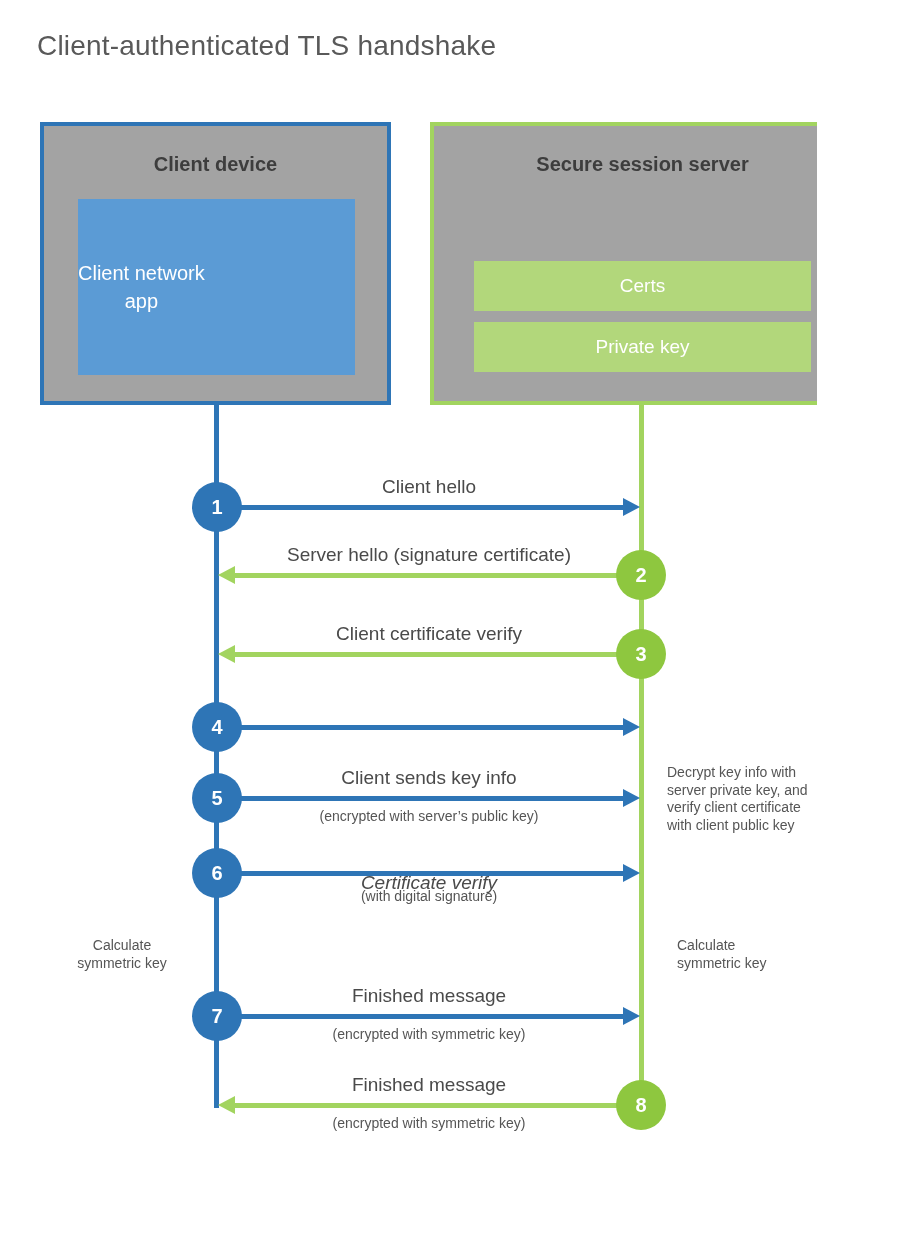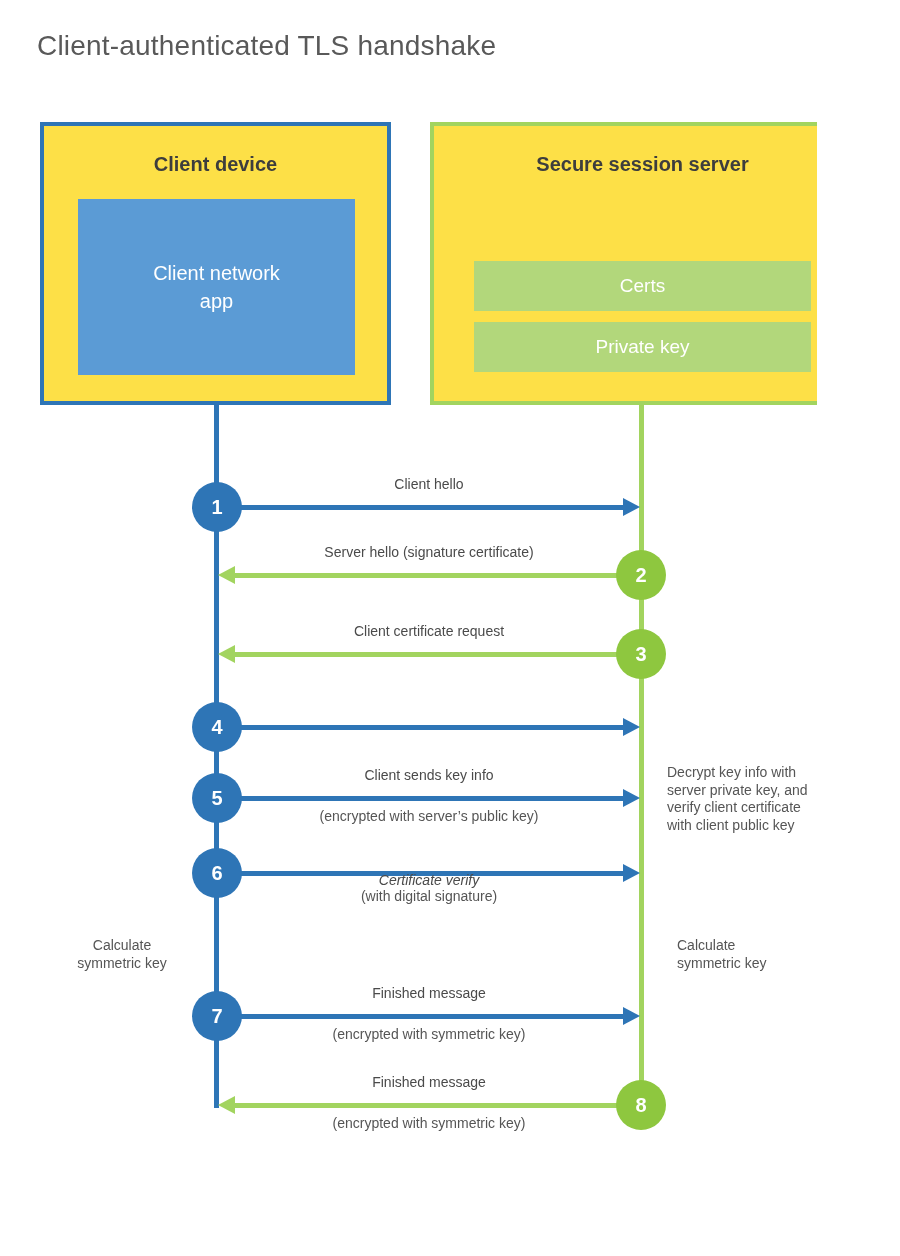--- a/index.html
+++ b/index.html
@@ -5,38 +5,38 @@
   :root{
     --blue:#2e75b6; --blue-fill:#5b9bd5;
     --green:#a2d45f; --green-circle:#8ec73f; --green-fill:#b2d77b;
     --title-gray:#595959; --heading:#3d3d3d; --label:#4a4a4a; --sub:#555555;
   }
   *{margin:0;padding:0;box-sizing:border-box;}
   body{background:#fff;font-family:"Liberation Sans","DejaVu Sans",sans-serif;}
   .stage{position:relative;width:817px;height:1256px;background:#fff;overflow:hidden;}
   .page-title{position:absolute;left:37px;top:30px;font-size:28px;font-weight:300;color:var(--title-gray);letter-spacing:.2px;}
   
-  .entity-box{position:absolute;top:122px;height:283px;background:#fde047;}
+  .entity-box{position:absolute;top:122px;height:283px;background:#a3a3a3;}
   .entity-box.client{left:40px;width:351px;border:4px solid var(--blue);}
   .entity-box.server{left:430px;width:425px;border:4px solid var(--green);}
   .entity-title{position:absolute;left:0;top:27px;width:100%;text-align:center;font-size:20px;font-weight:bold;color:var(--heading);}
-  .app-box{position:absolute;left:34px;top:73px;width:277px;height:176px;background:var(--blue-fill);display:flex;align-items:center;justify-content:center;}
+  .app-box{position:absolute;left:34px;top:73px;width:277px;height:176px;background:var(--blue-fill);display:flex;align-items:center;justify-content:flex-start;}
   .app-label{color:#fff;font-size:20px;line-height:28px;text-align:center;white-space:pre-line;}
   .module-bar{position:absolute;left:40px;width:337px;height:50px;background:var(--green-fill);display:flex;align-items:center;justify-content:center;color:#fff;font-size:19px;}
   
   .lifeline{position:absolute;width:5px;}
   .lifeline.client{left:214px;top:405px;height:703px;background:var(--blue);}
   .lifeline.server{left:639px;top:405px;height:700px;background:var(--green);}
   
   .arrow-body{position:absolute;height:5px;}
   .arrow-head{position:absolute;width:0;height:0;border-top:9px solid transparent;border-bottom:9px solid transparent;}
   .step-circle{position:absolute;width:50px;height:50px;border-radius:50%;color:#fff;font-size:20px;font-weight:bold;display:flex;align-items:center;justify-content:center;z-index:3;}
   .step-circle.blue{background:var(--blue);}
   .step-circle.green{background:var(--green-circle);}
-  .step-label{position:absolute;left:179px;width:500px;text-align:center;font-size:14px;color:var(--label);}
+  .step-label{position:absolute;left:179px;width:500px;text-align:center;font-size:19px;color:var(--label);}
   .step-sublabel{position:absolute;left:179px;width:500px;text-align:center;font-size:14px;color:var(--sub);}
   .note{position:absolute;font-size:14px;line-height:17.5px;color:var(--sub);white-space:pre-line;}
 </style>
 </head>
 <body>
 
 <div class="stage">
 
   <div class="page-title">Client-authenticated TLS handshake</div>
 
@@ -61,21 +61,21 @@
     <div class="arrow-head" style="top: 498px; left: 623px; border-left: 17px solid var(--blue);"></div>
     <div class="step-circle blue" style="left: 192px; top: 482px; background: var(--blue);">1</div>
     <div class="step-label" style="top: 476px;">Client hello</div>
     <div class="arrow-body" style="top: 573px; background: var(--green); left: 235px; width: 404px;"></div>
     <div class="arrow-head" style="top: 566px; left: 218px; border-right: 17px solid var(--green);"></div>
     <div class="step-circle green" style="left: 616px; top: 550px; background: var(--green-circle);">2</div>
     <div class="step-label" style="top: 544px;">Server hello (signature certificate)</div>
     <div class="arrow-body" style="top: 652px; background: var(--green); left: 235px; width: 404px;"></div>
     <div class="arrow-head" style="top: 645px; left: 218px; border-right: 17px solid var(--green);"></div>
     <div class="step-circle green" style="left: 616px; top: 629px; background: var(--green-circle);">3</div>
-    <div class="step-label" style="top: 623px;">Client certificate request</div>
+    <div class="step-label" style="top: 623px;">Client certificate verify</div>
     <div class="arrow-body" style="top: 725px; background: var(--blue); left: 219px; width: 404px;"></div>
     <div class="arrow-head" style="top: 718px; left: 623px; border-left: 17px solid var(--blue);"></div>
     <div class="step-circle blue" style="left: 192px; top: 702px; background: var(--blue);">4</div>
     <div class="arrow-body" style="top: 796px; background: var(--blue); left: 219px; width: 404px;"></div>
     <div class="arrow-head" style="top: 789px; left: 623px; border-left: 17px solid var(--blue);"></div>
     <div class="step-circle blue" style="left: 192px; top: 773px; background: var(--blue);">5</div>
     <div class="step-label" style="top: 767px;">Client sends key info</div>
     <div class="step-sublabel" style="top: 808px;">(encrypted with server’s public key)</div>
     <div class="arrow-body" style="top: 871px; background: var(--blue); left: 219px; width: 404px;"></div>
     <div class="arrow-head" style="top: 864px; left: 623px; border-left: 17px solid var(--blue);"></div>

